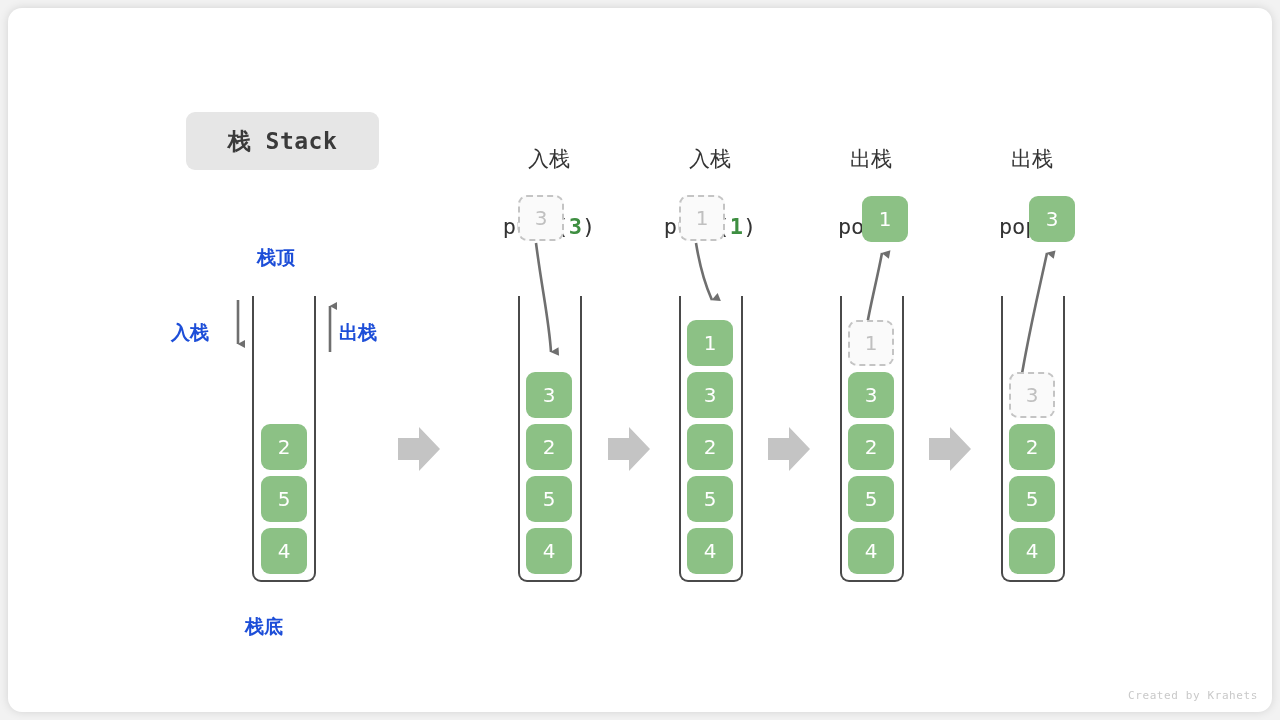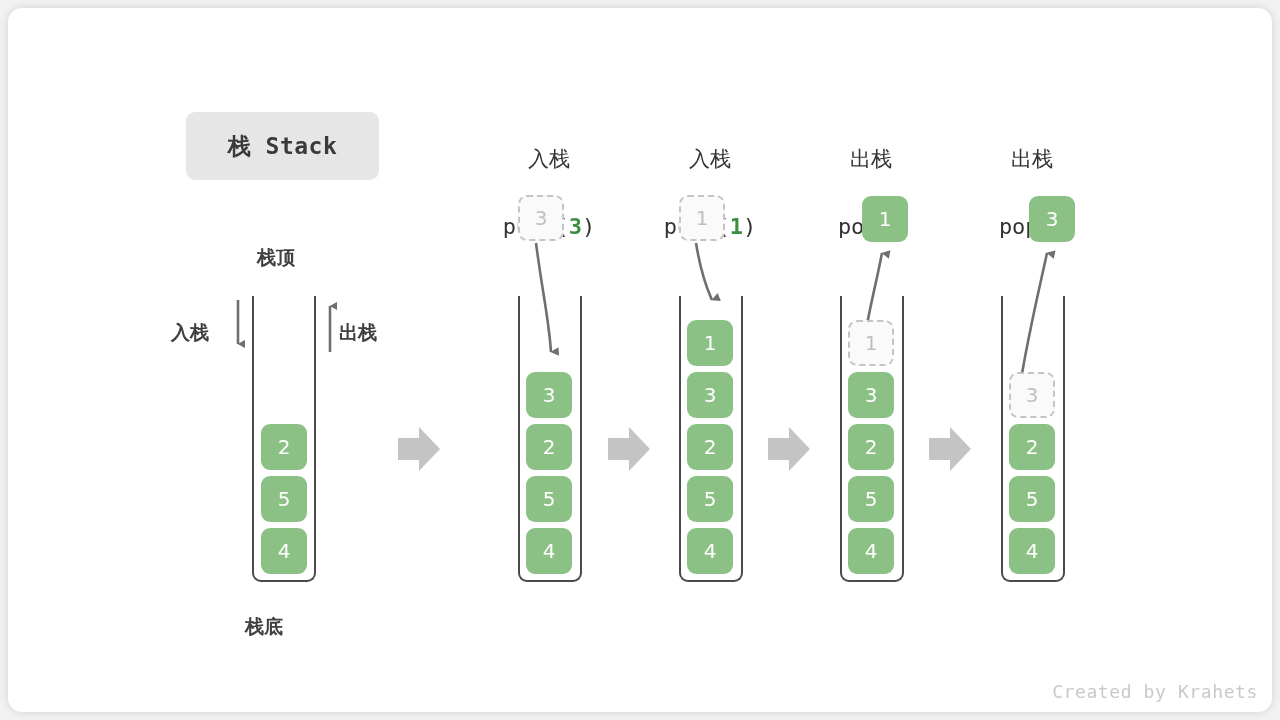--- a/index.html
+++ b/index.html
@@ -39,41 +39,41 @@
     width: 1280px;
     height: 720px;
   }
 
   
   #title-badge {
     position: absolute;
     left: 186px;
     top: 112px;
     width: 193px;
-    height: 68px;
+    height: 58px;
     background: #e6e6e6;
     border-radius: 9px;
     display: flex;
     align-items: center;
     justify-content: center;
     font-family: "DejaVu Sans Mono", "Liberation Mono", monospace;
     font-size: 23px;
     font-weight: bold;
     color: #3a3a3a;
     letter-spacing: 0.5px;
     white-space: pre;
   }
 
   
   .cjk-label {
     position: absolute;
     font-family: Liberation Sans, sans-serif;
     font-size: 19px;
     font-weight: bold;
-    color: #404040;
+    color: #1d4ed8;
     white-space: nowrap;
   }
 
   .col-head {
     position: absolute;
     width: 170px;
     text-align: center;
     color: #333333;
     white-space: pre;
   }
@@ -130,21 +130,21 @@
     color: #c0c0c0;
   }
 
   .cr { position: absolute; left:0; top:0; }
 
   #credit {
     position: absolute;
     right: 22px;
     bottom: 18px;
     font-family: "DejaVu Sans Mono", "Liberation Mono", monospace;
-    font-size: 18px;
+    font-size: 11px;
     color: #c9c9c9;
     letter-spacing: 0.6px;
     white-space: pre;
   }
 </style>
 </head>
 <body>
 
 <div id="canvas">
   <div id="card"></div>

